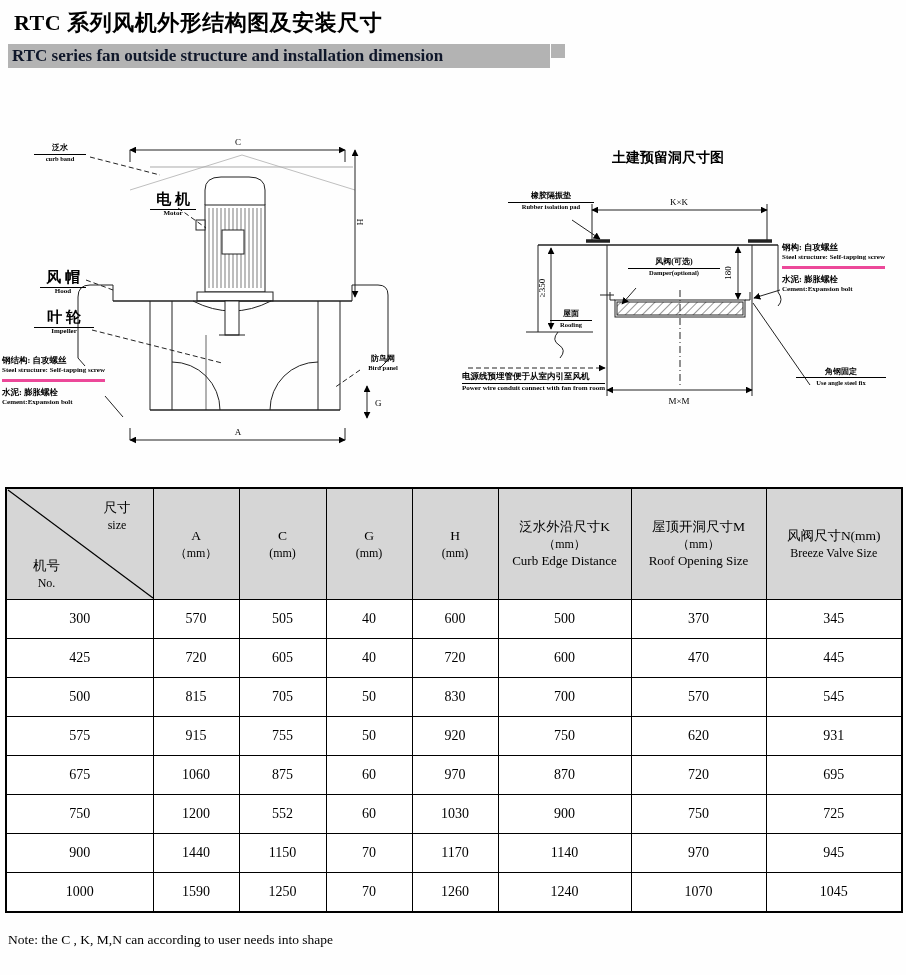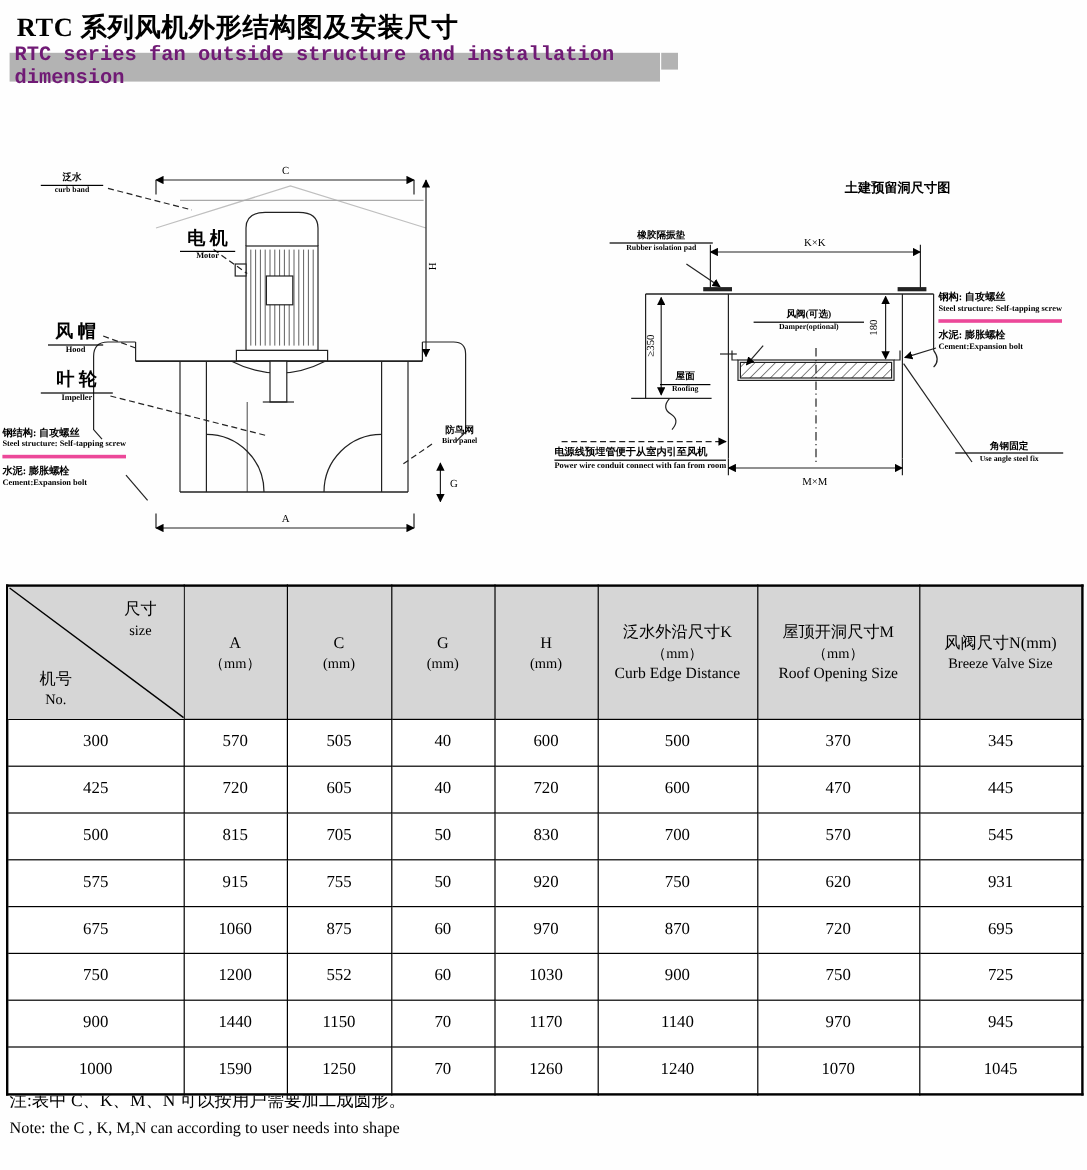--- a/index.html
+++ b/index.html
@@ -2,35 +2,35 @@
 <html><head>
 <meta charset="utf-8">
 <style>
   html,body{margin:0;padding:0;background:#fff;}
   .page{position:relative;width:906px;height:975px;background:#fefefe;overflow:hidden;
         font-family:"Liberation Serif","DejaVu Serif",serif;color:#000;}
   
   .title{position:absolute;left:14px;top:8px;font-size:22px;font-weight:700;letter-spacing:.5px;}
   .subbar{position:absolute;left:8px;top:44px;width:538px;height:24px;background:#b3b3b3;
           display:flex;align-items:center;padding-left:4px;}
-  .subbar span{font-size:17px;font-weight:700;color:#701a75;font-family:Liberation Mono, monospace;}
+  .subbar span{font-size:17px;font-weight:700;color:#0f172a;}
   .subchip{position:absolute;left:551px;top:44px;width:14px;height:14px;background:#b3b3b3;}
   
   .lbl{position:absolute;text-align:center;z-index:4;line-height:1.12;}
   .lbl .zh{display:block;font-weight:700;font-size:15px;white-space:nowrap;}
   .lbl .en{display:block;font-weight:700;font-size:7px;white-space:nowrap;}
   .lbl.frac .zh{border-bottom:1px solid #000;padding:0 1px 1px;}
   .lbl.sm .zh{font-size:8px;}
   .lbl.sm .en{font-size:6.5px;}
   .block{position:absolute;text-align:left;z-index:4;line-height:1.15;}
   .block .zh{display:block;font-weight:700;font-size:8.5px;white-space:nowrap;}
   .block .en{display:block;font-weight:700;font-size:7px;white-space:nowrap;}
   .block .en.sep{border-bottom:3px solid #ec4899;padding-bottom:5px;margin-bottom:6px;}
-  .dtitle{position:absolute;left:612px;top:149px;width:180px;text-align:right;
-          font-size:11px;font-weight:700;z-index:4;}
+  .dtitle{position:absolute;left:612px;top:149px;width:180px;text-align:left;
+          font-size:14px;font-weight:700;z-index:4;}
   svg{position:absolute;z-index:2;}
   svg text{font-family:"Liberation Serif","DejaVu Serif",serif;font-size:9px;fill:#000;}
   
   table.dim{position:absolute;left:5px;top:487px;width:896px;height:418px;border-collapse:collapse;
             table-layout:fixed;z-index:5;background:#fff;}
   table.dim th,table.dim td{border:1px solid #000;text-align:center;vertical-align:middle;padding:0;}
   table.dim{border:2px solid #000;}
   table.dim thead th{background:#d6d6d6;height:110px;font-weight:400;}
   table.dim thead th div{line-height:1.35;}
   table.dim thead th div:nth-child(1){font-size:13.5px;}
@@ -381,16 +381,15 @@
           <td>1250</td>
           <td>70</td>
           <td>1260</td>
           <td>1240</td>
           <td>1070</td>
           <td>1045</td>
         </tr>
       </tbody>
   </table>
 
-  <div class="note-zh">注:表中 C、K、M、N 可以按用户需要加工成圆形。</div>
   <div class="note-en">Note: the C , K, M,N can according to user needs into shape</div>
 
 </div>
 
 </body></html>

